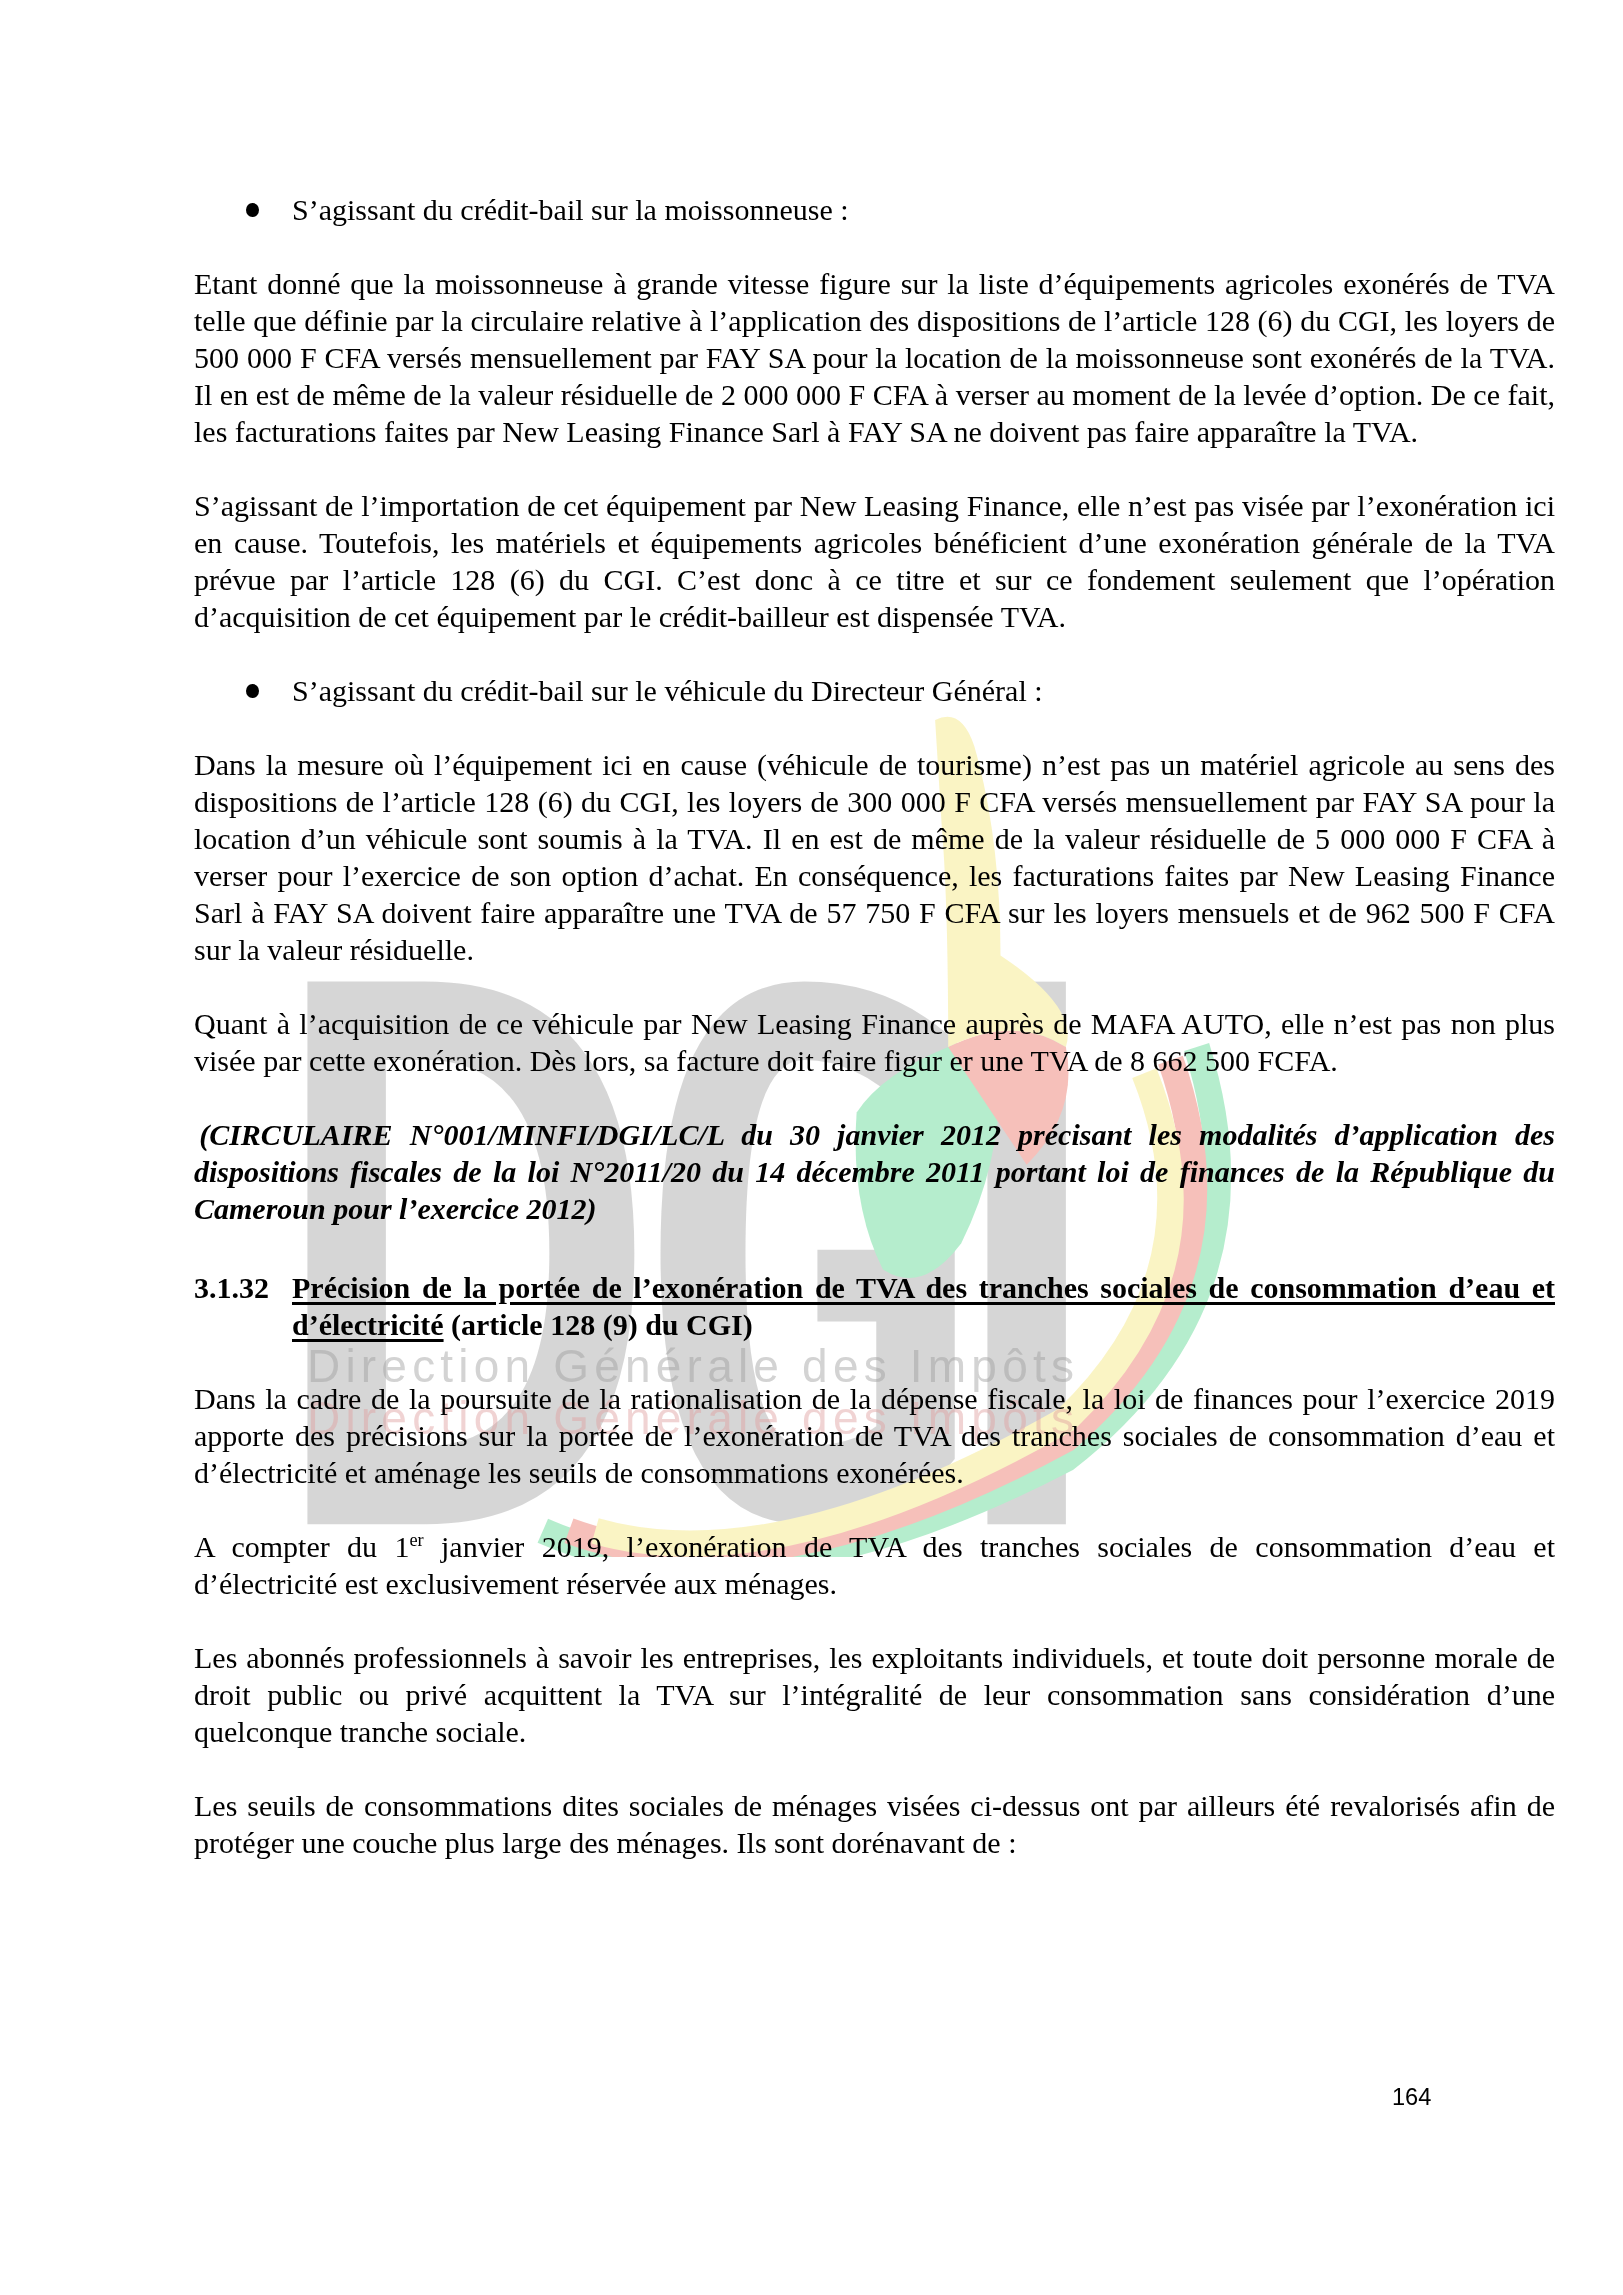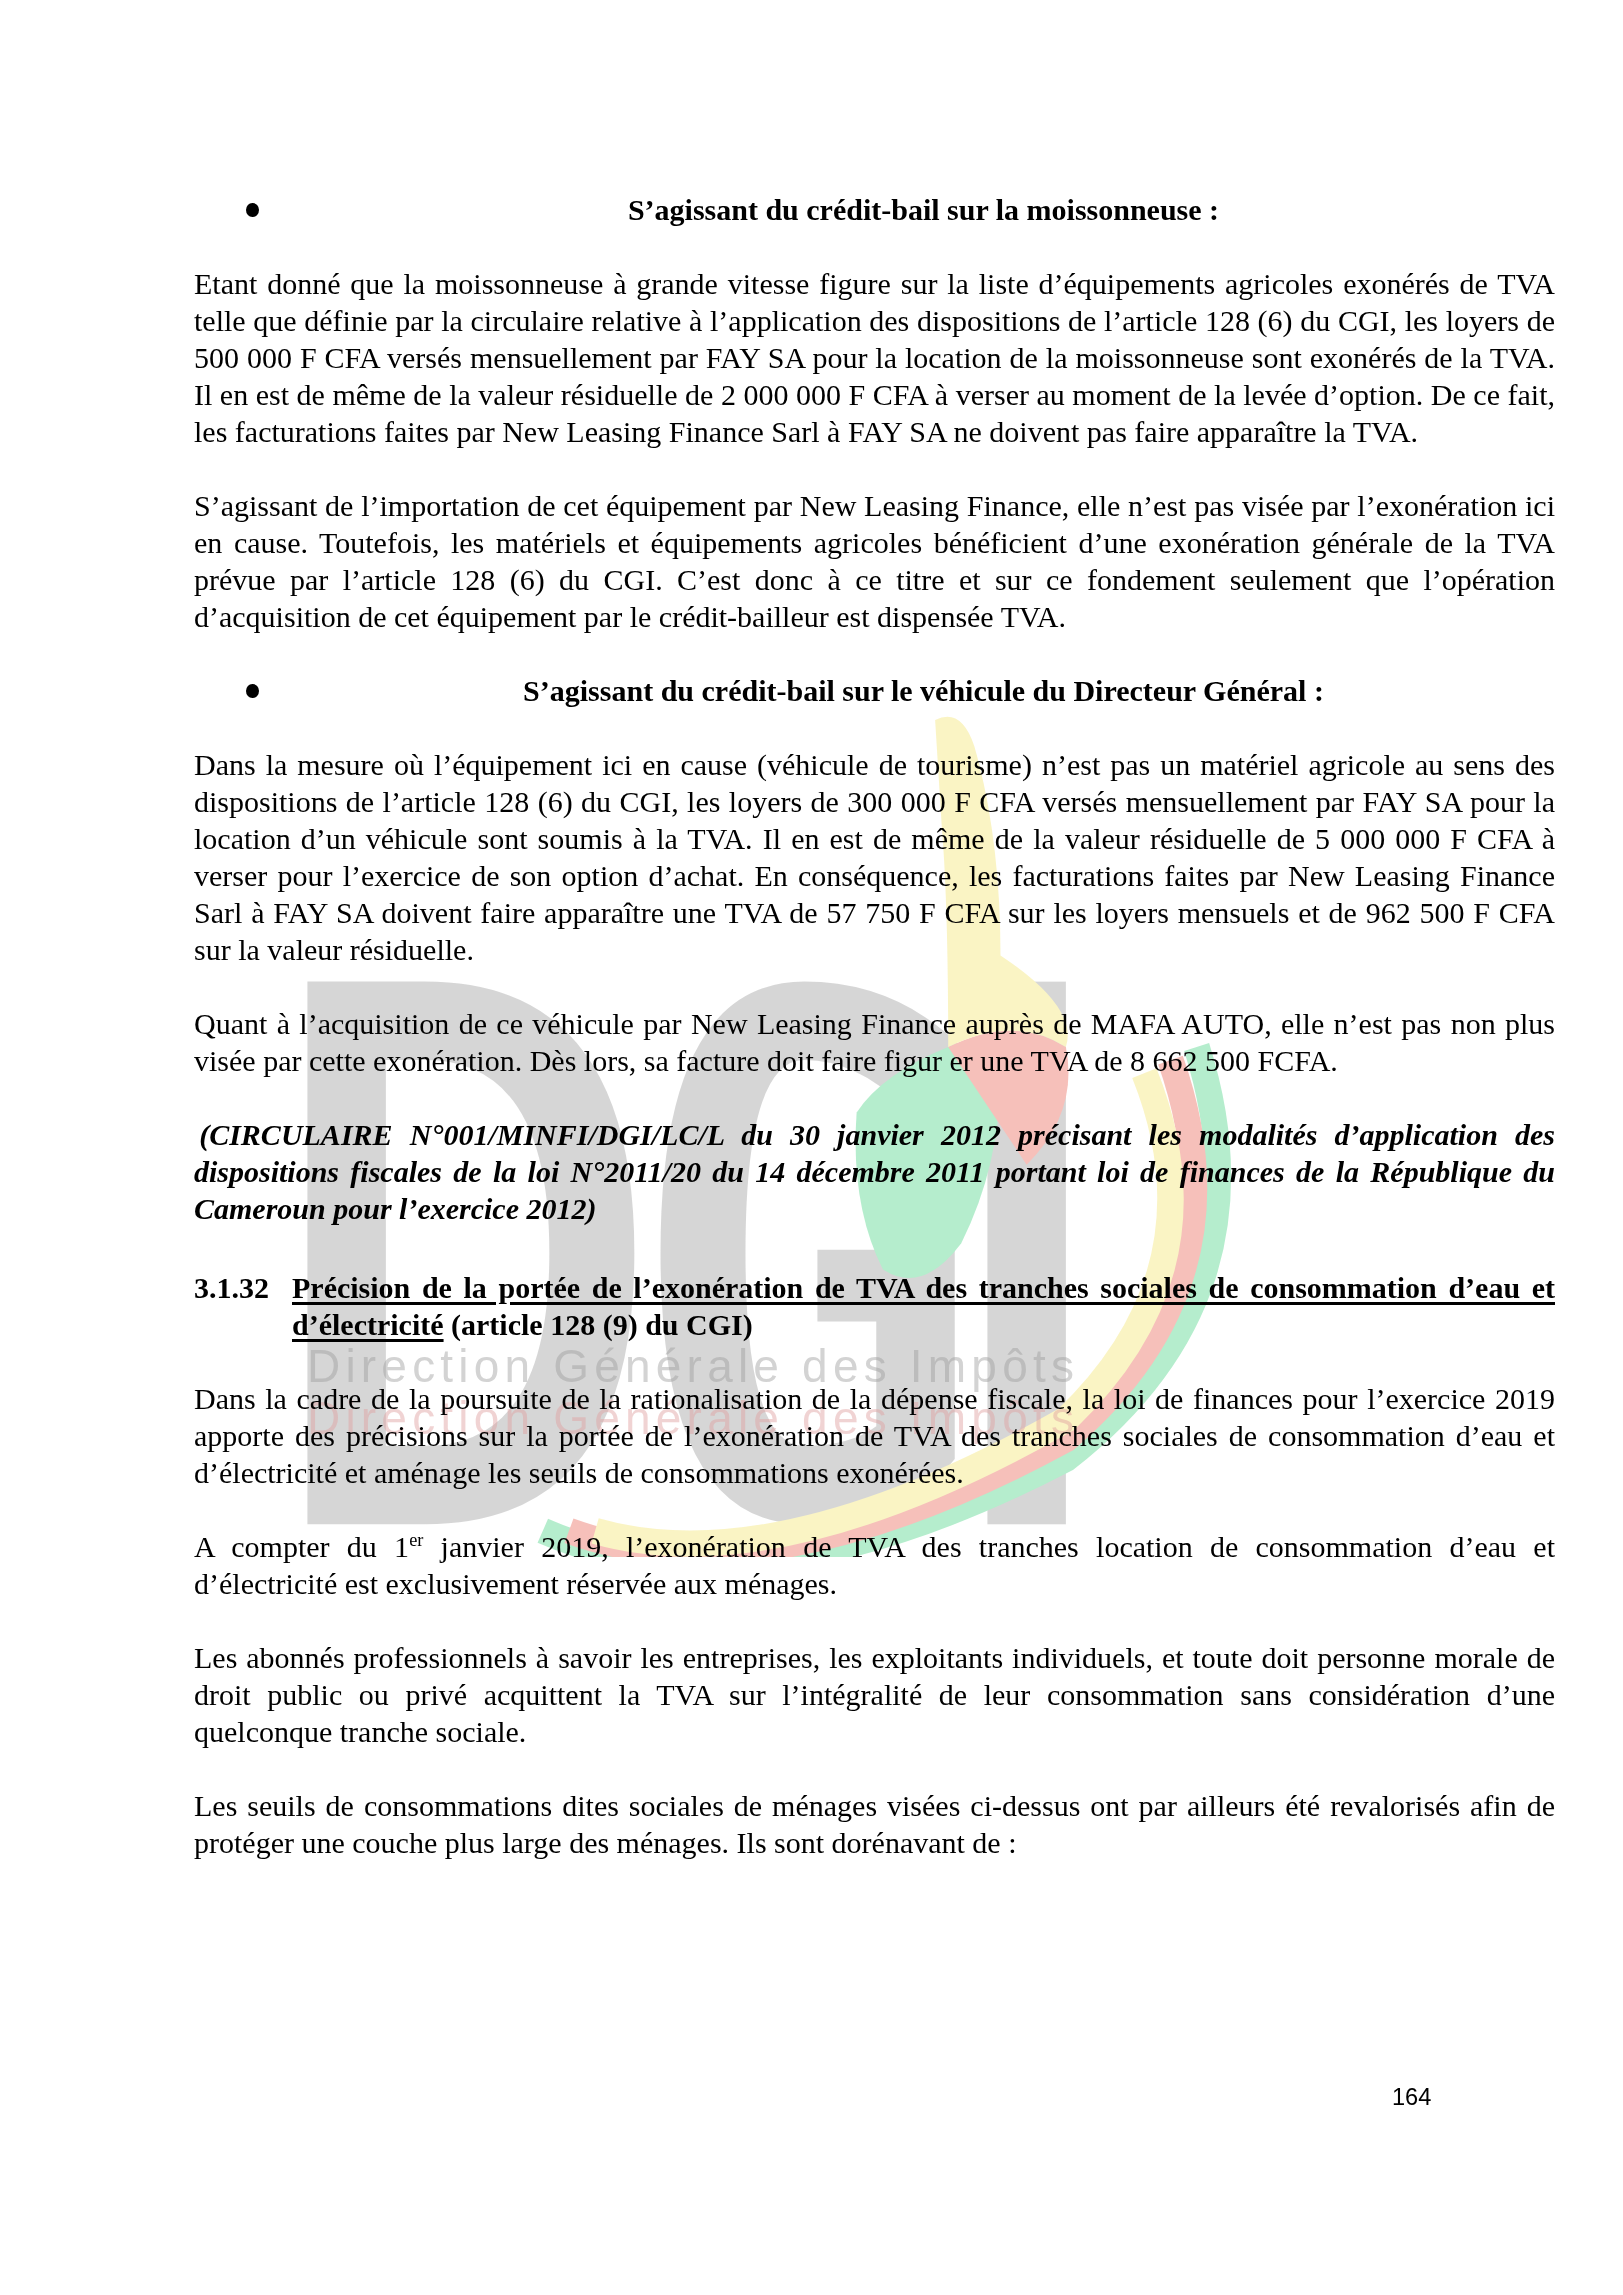--- a/index.html
+++ b/index.html
@@ -6,21 +6,21 @@
   body { width: 1623px; height: 2295px; position: relative; overflow: hidden; }
   .page {
     position: absolute; left: 0; top: 0; width: 1623px; height: 2295px;
     font-family: "Liberation Serif", "DejaVu Serif", serif;
     color: #000; font-size: 30px; line-height: 37px;
   }
   .content { position: absolute; left: 194px; top: 191px; width: 1361px; z-index: 2; }
   p { margin: 0; text-align: justify; text-align-last: left; }
   .para { margin-bottom: 37px; }
   .bullet-heading {
-    font-weight: bold; margin: 0 0 37px 52px; position: relative; padding-left: 46px; text-align: center;
+    font-weight: normal; margin: 0 0 37px 52px; position: relative; padding-left: 46px;
   }
   .bullet-dot {
     position: absolute; left: 0; top: 11.8px; width: 13px; height: 14.4px; border-radius: 50%; background: #000;
   }
   .citation { font-weight: bold; font-style: italic; margin-bottom: 42px; text-indent: 5.2px; }
   .section-heading { font-weight: bold; display: flex; margin-bottom: 37px; line-height: 37px; }
   .section-num { flex: 0 0 98px; font-family: Liberation Serif, serif; }
   .section-title { flex: 1; text-align: justify; text-align-last: left; }
   .u { text-decoration: underline; text-decoration-thickness: 3.3px; text-underline-offset: 3.9px; }
   sup { font-size: 18.3px; line-height: 0; }
@@ -78,20 +78,20 @@
     <p class="para">Quant à l’acquisition de ce véhicule par New Leasing Finance auprès de MAFA AUTO, elle n’est pas non plus visée par cette exonération. Dès lors, sa facture doit faire figur er une TVA de 8 662 500 FCFA.</p>
 
     <p class="citation">(CIRCULAIRE N°001/MINFI/DGI/LC/L du 30 janvier 2012 précisant les modalités d’application des dispositions fiscales de la loi N°2011/20 du 14 décembre 2011 portant loi de finances de la République du Cameroun pour l’exercice 2012)</p>
 
     <div class="section-heading">
       <span class="section-num">3.1.32</span>
       <span class="section-title"><span class="u">Précision de la portée de l’exonération de TVA des tranches sociales de consommation d’eau et d’électricité</span><span> (article 128 (9) du CGI)</span></span>
     </div>
 
     <p class="para">Dans la cadre de la poursuite de la rationalisation de la dépense fiscale, la loi de finances pour l’exercice 2019 apporte des précisions sur la portée de l’exonération de TVA des tranches sociales de consommation d’eau et d’électricité et aménage les seuils de consommations exonérées.</p>
-    <p class="para"><span>A compter du 1</span><sup>er</sup><span> janvier 2019, l’exonération de TVA des tranches location de consommation d’eau et d’électricité est exclusivement réservée aux ménages.</span></p>
+    <p class="para"><span>A compter du 1</span><sup>er</sup><span> janvier 2019, l’exonération de TVA des tranches sociales de consommation d’eau et d’électricité est exclusivement réservée aux ménages.</span></p>
     <p class="para">Les abonnés professionnels à savoir les entreprises, les exploitants individuels, et toute doit personne morale de droit public ou privé acquittent la TVA sur l’intégralité de leur consommation sans considération d’une quelconque tranche sociale.</p>
     <p class="para" style="margin-bottom:0">Les seuils de consommations dites sociales de ménages visées ci-dessus ont par ailleurs été revalorisés afin de protéger une couche plus large des ménages. Ils sont dorénavant de :</p>
   </div>
 
   <div class="page-number">164</div>
 </div>
 
 
 </body></html>

